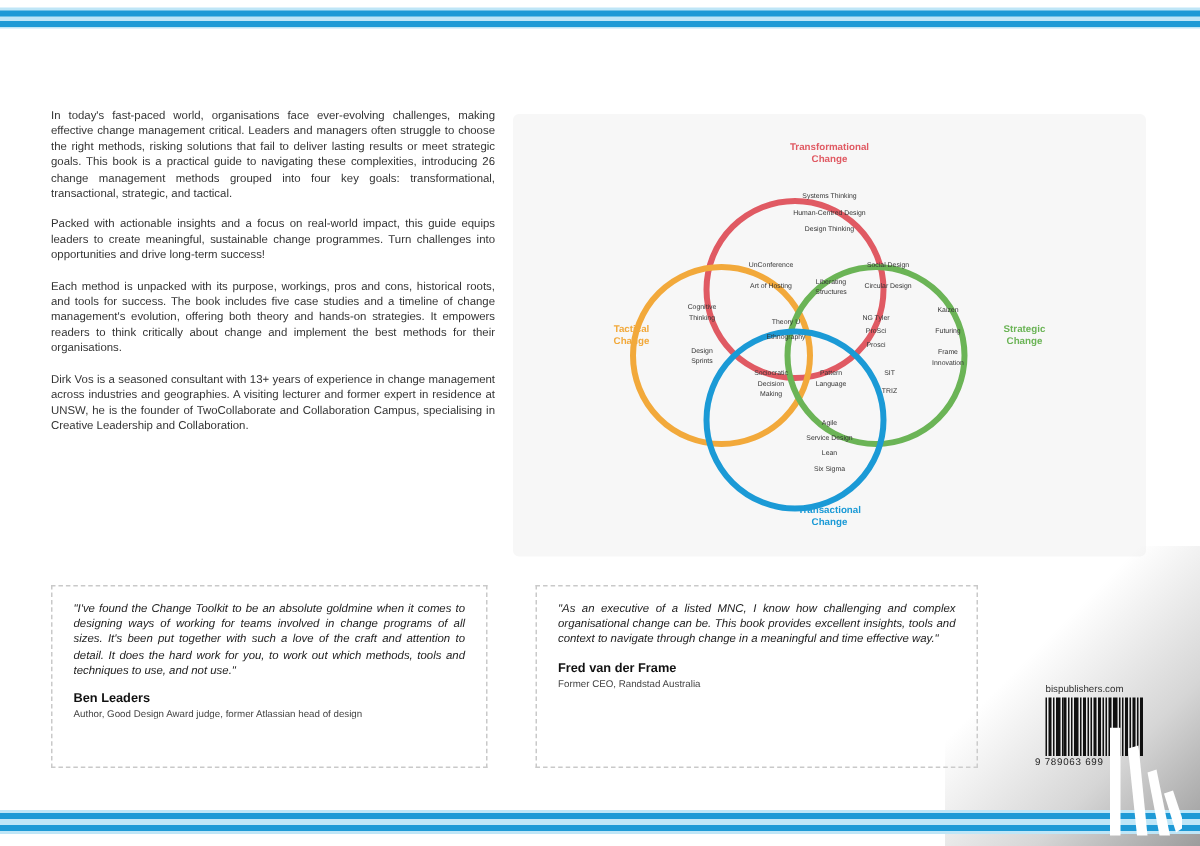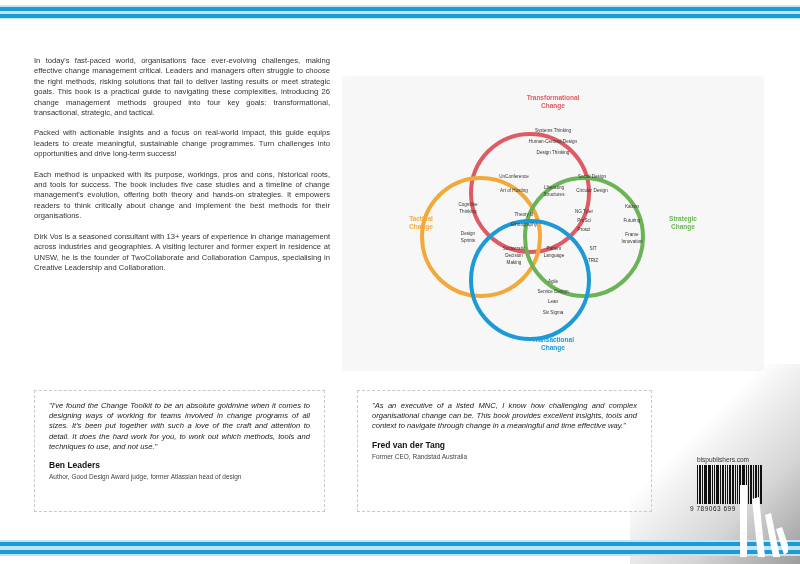--- a/index.html
+++ b/index.html
@@ -5,21 +5,21 @@
   html, body { margin: 0; padding: 0; }
   body {
     width: 800px; height: 564px; position: relative; overflow: hidden;
     background: #ffffff;
     font-family: "Liberation Sans", sans-serif;
     color: #2b2b2b;
   }
   .stripe { position: absolute; left: 0; width: 800px; background: #1e9ad6; }
   .stripe.light { background: #bfe6f7; }
   .body-text {
-    position: absolute; left: 34px; top: 56px; width: 296px;
+    position: absolute; left: 34px; top: 72px; width: 296px;
     font-size: 7.6px; line-height: 10.4px; text-align: justify; color: #333;
   }
   .body-text p { margin: 0 0 10px 0; }
   .venn-panel {
     position: absolute; left: 342px; top: 76px; width: 422px; height: 295px;
     background: #f7f7f7; border-radius: 4px;
   }
   .venn-panel svg { position: absolute; left: 0; top: 0; }
   .quote-box {
     position: absolute; top: 390px; height: 122px;
@@ -134,21 +134,21 @@
 </div>
 
 <div class="quote-box q1">
   <p class="quote-text">"I've found the Change Toolkit to be an absolute goldmine when it comes to designing ways of working for teams involved in change programs of all sizes. It's been put together with such a love of the craft and attention to detail. It does the hard work for you, to work out which methods, tools and techniques to use, and not use."</p>
   <div class="quote-name">Ben Leaders</div>
   <div class="quote-role">Author, Good Design Award judge, former Atlassian head of design</div>
 </div>
 
 <div class="quote-box q2">
   <p class="quote-text">"As an executive of a listed MNC, I know how challenging and complex organisational change can be. This book provides excellent insights, tools and context to navigate through change in a meaningful and time effective way."</p>
-  <div class="quote-name">Fred van der Tang</div>
+  <div class="quote-name">Fred van der Frame</div>
   <div class="quote-role">Former CEO, Randstad Australia</div>
 </div>
 
 <div class="corner-shade"></div>
 
 <div class="stripe light" style="top:540px;height:16px;"></div>
 <div class="stripe" style="top:542px;height:4px;"></div>
 <div class="stripe" style="top:550px;height:4px;"></div>
 
 <div class="publisher-url">bispublishers.com</div>

